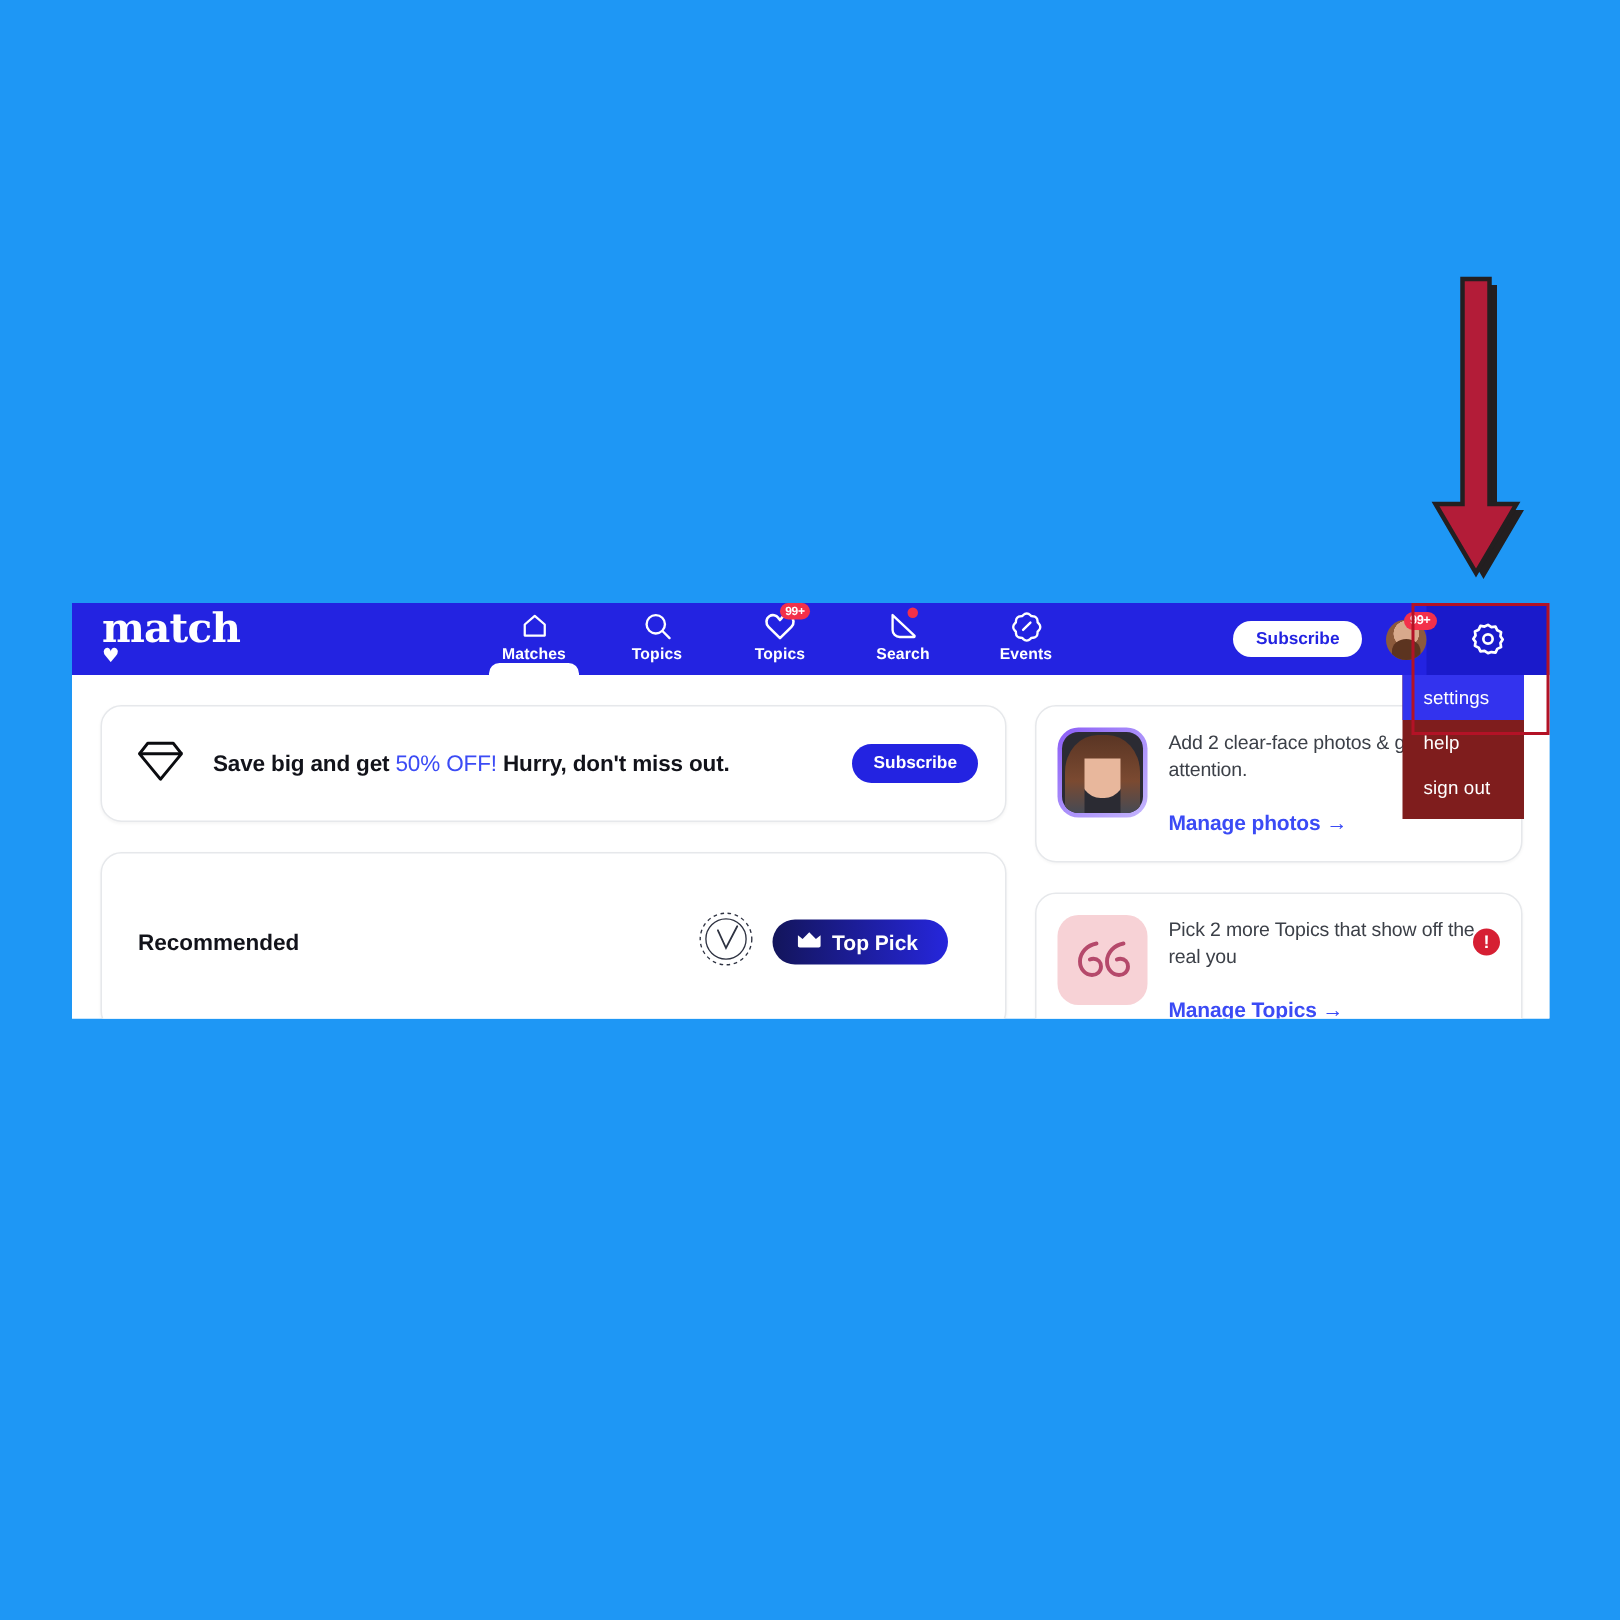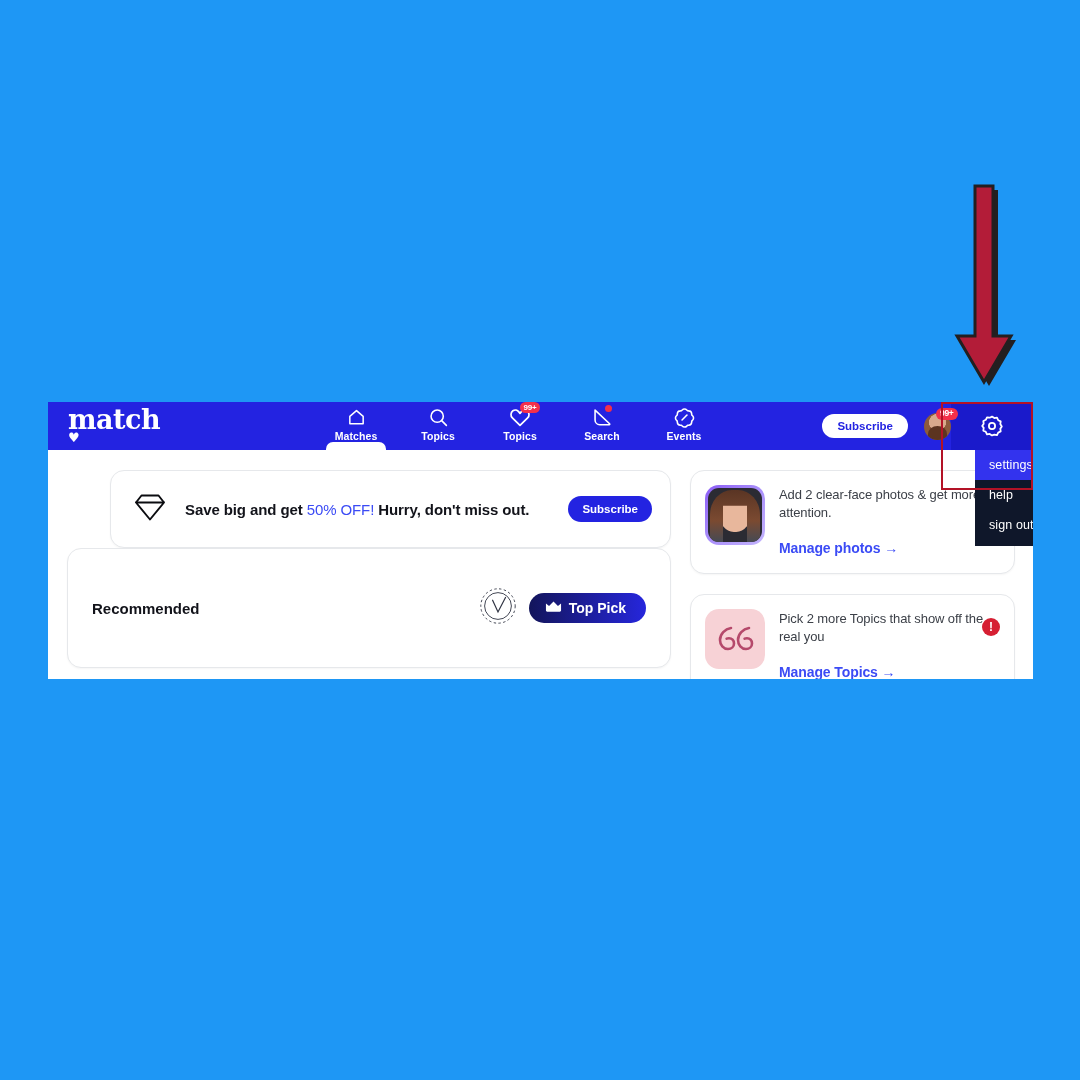--- a/index.html
+++ b/index.html
@@ -182,24 +182,24 @@
     display: flex;
     align-items: center;
     justify-content: center;
     background: #1A1ACB;
     cursor: pointer;
   }
 
   
   #account-menu {
     position: absolute;
-    left: 927px;
+    left: 887px;
     top: 48px;
     width: 81px;
-    background: #0f172a;
+    background: #7f1d1d;
     z-index: 30;
     padding-bottom: 6px;
   }
   .menu-item {
     color: #ffffff;
     font-size: 12.5px;
     padding: 8px 0 8px 14px;
     cursor: pointer;
     letter-spacing: 0.1px;
   }
@@ -221,21 +221,20 @@
     border-radius: 14px;
     box-shadow: 0 1px 2px rgba(0,0,0,0.04);
   }
 
   
   #promo-banner {
     height: 78px;
     display: flex;
     align-items: center;
     padding: 0 18px 0 22px;
-    margin-left: 43px;
   }
   #diamond-icon { flex: none; margin-right: 18px; }
   #promo-text {
     flex: 1;
     font-size: 15px;
     font-weight: 700;
     color: #12131A;
     letter-spacing: -0.1px;
   }
   #promo-text .hl { color: #3B4BF5; font-weight: 400; }
@@ -246,24 +245,25 @@
     border-radius: 14px;
     font-family: "Liberation Sans", sans-serif;
     font-size: 11.5px;
     font-weight: 700;
     padding: 7px 14px;
     cursor: pointer;
   }
 
   
   #recommended-card {
+    margin-top: 20px;
     height: 120px;
     display: flex;
     align-items: center;
-    padding: 0 24px 0 24px;
+    padding: 0 38px 0 24px;
   }
   #recommended-title {
     flex: 1;
     font-size: 15px;
     font-weight: 700;
     color: #12131A;
   }
   #vaccinated-seal { margin-right: 12px; flex: none; }
   #top-pick-badge {
     display: flex;

